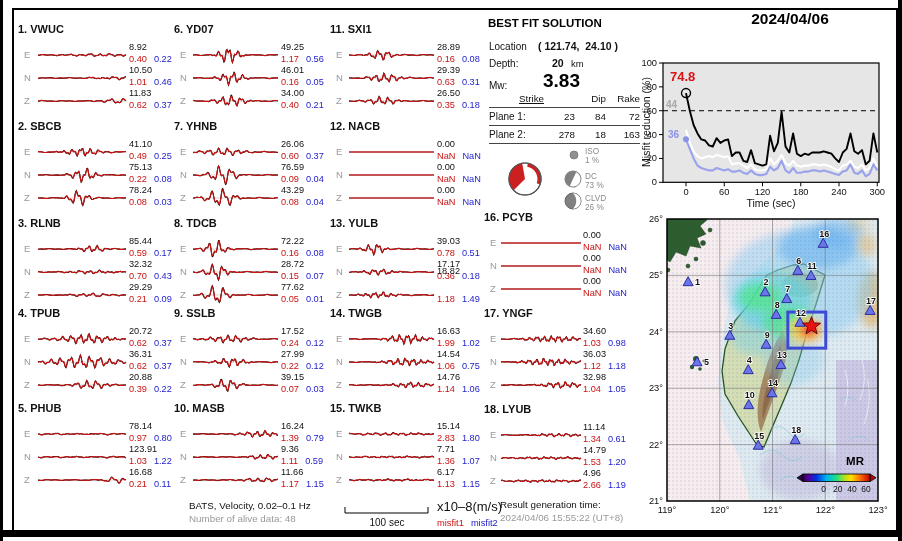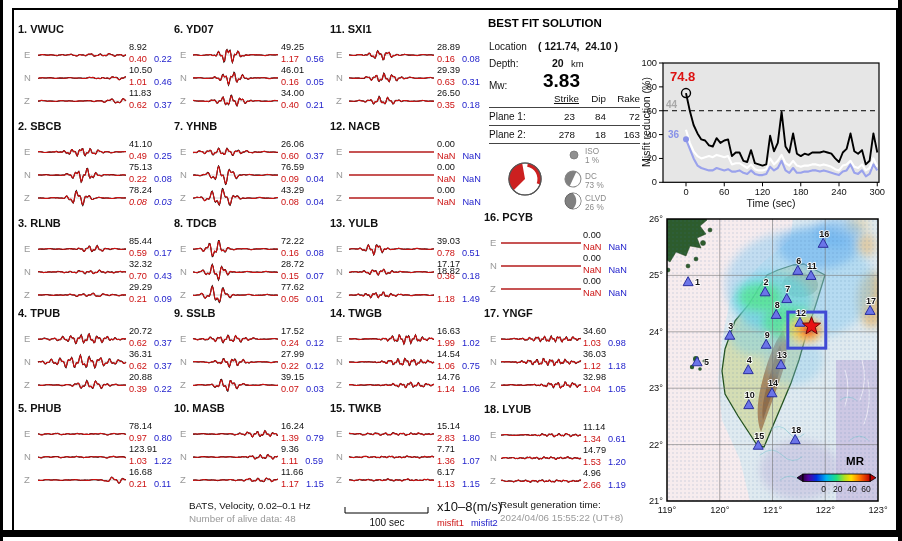--- a/index.html
+++ b/index.html
@@ -383,31 +383,32 @@
       <path d="M 573,193.2 A 7.8 7.8 0 0 1 573,208.8 A 11 11 0 0 0 573,193.2 Z" fill="#ffffff"></path>
     </g>
 
     <g stroke="#000" stroke-width="1">
       <line x1="345" y1="513" x2="428" y2="513"></line>
       <line x1="345" y1="507" x2="345" y2="513"></line>
       <line x1="428" y1="507" x2="428" y2="513"></line>
     </g>
   </svg>
 
+  <div class="abs title-big" style="left:690px;top:10px;width:200px;">2024/04/06</div>
 
   <div class="abs" style="left:488px;top:17px;font-size:11.5px;font-weight:bold;color:#000;">BEST FIT SOLUTION</div>
   <div class="abs bf-label" style="left:489px;top:41px;">Location</div>
   <div class="abs bf-val" style="left:538px;top:40px;">( 121.74,  24.10 )</div>
   <div class="abs bf-label" style="left:489px;top:58px;">Depth:</div>
   <div class="abs bf-val" style="left:552px;top:57px;">20</div>
   <div class="abs bf-label" style="left:571px;top:58px;font-size:9.5px;">km</div>
   <div class="abs bf-label" style="left:489px;top:80px;">Mw:</div>
   <div class="abs" style="left:543px;top:70px;font-size:19px;font-weight:bold;color:#000;">3.83</div>
 
-  <div class="abs bf-col" style="left:524px;top:93px;width:55px;text-decoration:underline;">Strike</div>
+  <div class="abs bf-col" style="left:489px;top:93px;width:55px;text-decoration:underline;">Strike</div>
   <div class="abs bf-col" style="left:580px;top:93px;width:26px;">Dip</div>
   <div class="abs bf-col" style="left:608px;top:93px;width:32px;">Rake</div>
   <div class="abs bf-rule" style="left:489px;top:107px;width:151px;"></div>
   <div class="abs bf-label" style="left:489px;top:111px;">Plane 1:</div>
   <div class="abs bf-col" style="left:520px;top:111px;width:55px;">23</div>
   <div class="abs bf-col" style="left:580px;top:111px;width:26px;">84</div>
   <div class="abs bf-col" style="left:608px;top:111px;width:32px;">72</div>
   <div class="abs bf-rule" style="left:489px;top:125px;width:151px;"></div>
   <div class="abs bf-label" style="left:489px;top:129px;">Plane 2:</div>
   <div class="abs bf-col" style="left:520px;top:129px;width:55px;">278</div>
@@ -453,21 +454,21 @@
       <div class="abs num" style="left:129px;top:100px;"><span class="m1">0.62</span><span class="gap"></span><span class="m2">0.37</span></div>
       <div class="abs hdr" style="left:18px;top:120px;">2. SBCB</div>
       <div class="abs chl" style="left:24px;top:146px;">E</div>
       <div class="abs num amp" style="left:129px;top:139px;">41.10</div>
       <div class="abs num" style="left:129px;top:151px;"><span class="m1">0.49</span><span class="gap"></span><span class="m2">0.25</span></div>
       <div class="abs chl" style="left:24px;top:169px;">N</div>
       <div class="abs num amp" style="left:129px;top:162px;">75.13</div>
       <div class="abs num" style="left:129px;top:174px;"><span class="m1">0.22</span><span class="gap"></span><span class="m2">0.08</span></div>
       <div class="abs chl" style="left:24px;top:192px;">Z</div>
       <div class="abs num amp" style="left:129px;top:185px;">78.24</div>
-      <div class="abs num" style="left:129px;top:197px;font-style:italic;"><span class="m1">0.08</span><span class="gap"></span><span class="m2">0.03</span></div>
+      <div class="abs num" style="left:129px;top:197px;"><span class="m1">0.08</span><span class="gap"></span><span class="m2">0.03</span></div>
       <div class="abs hdr" style="left:18px;top:217px;">3. RLNB</div>
       <div class="abs chl" style="left:24px;top:243px;">E</div>
       <div class="abs num amp" style="left:129px;top:236px;">85.44</div>
       <div class="abs num" style="left:129px;top:248px;"><span class="m1">0.59</span><span class="gap"></span><span class="m2">0.17</span></div>
       <div class="abs chl" style="left:24px;top:266px;">N</div>
       <div class="abs num amp" style="left:129px;top:259px;">32.32</div>
       <div class="abs num" style="left:129px;top:271px;"><span class="m1">0.70</span><span class="gap"></span><span class="m2">0.43</span></div>
       <div class="abs chl" style="left:24px;top:289px;">Z</div>
       <div class="abs num amp" style="left:129px;top:282px;">29.29</div>
       <div class="abs num" style="left:129px;top:294px;"><span class="m1">0.21</span><span class="gap"></span><span class="m2">0.09</span></div>

